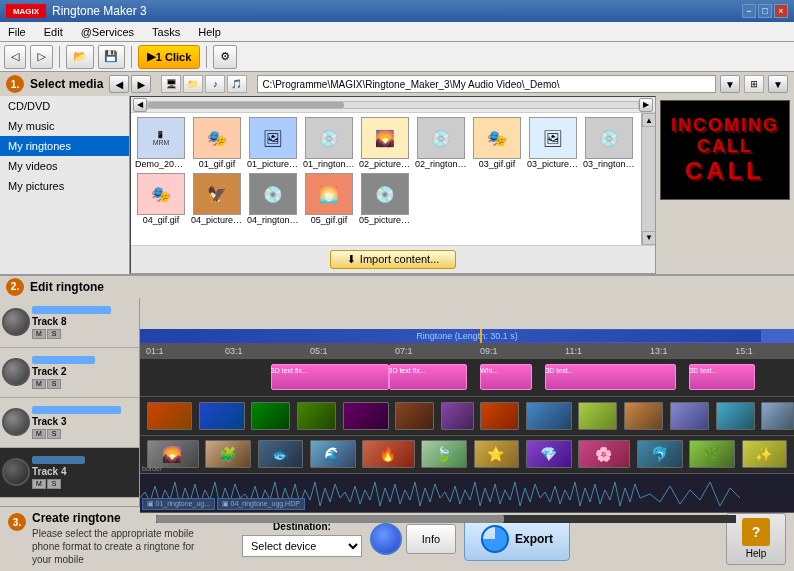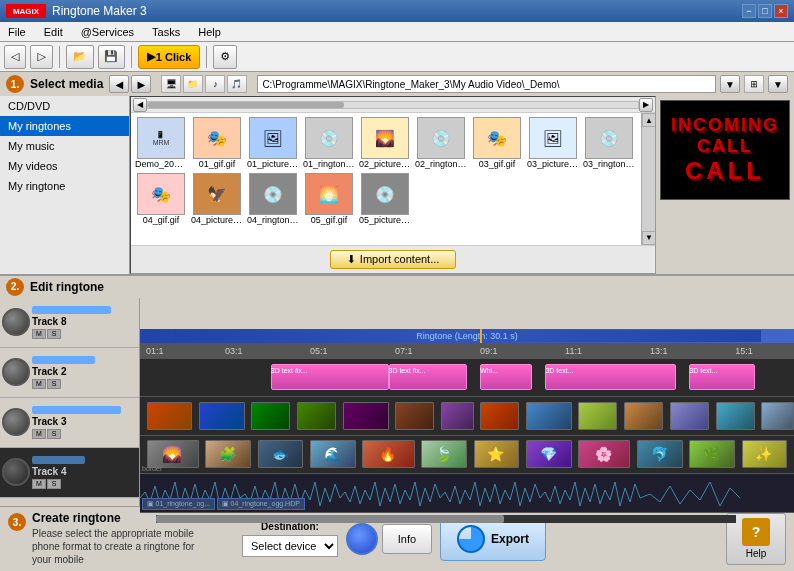--- a/index.html
+++ b/index.html
@@ -104,21 +104,21 @@
     
     #section3 { height: 70px; background: #d4d0c8; display: flex; align-items: center; padding: 4px 8px; gap: 10px; border-top: 1px solid #999; }
     #section3-number-area { display: flex; align-items: flex-start; gap: 6px; }
     #section3-number { width: 18px; height: 18px; background: #cc6600; color: white; border-radius: 50%; display: flex; align-items: center; justify-content: center; font-size: 10px; font-weight: bold; flex-shrink: 0; margin-top: 2px; }
     #section3-text { font-size: 11px; }
     #section3-title { font-size: 12px; font-weight: bold; margin-bottom: 2px; }
     #section3-desc { font-size: 10px; color: #333; max-width: 180px; line-height: 1.3; }
     #section3-controls { display: flex; align-items: center; gap: 8px; margin-left: 20px; }
     #dest-area { display: flex; flex-direction: column; gap: 3px; }
     #dest-label { font-size: 10px; font-weight: bold; text-align: center; }
-    #dest-select { height: 22px; width: 96px; border: 1px solid #999; background: white; font-size: 11px; padding: 2px 4px; }
+    #dest-select { height: 22px; width: 120px; border: 1px solid #999; background: white; font-size: 11px; padding: 2px 4px; }
     .info-btn { width: 50px; height: 30px; background: linear-gradient(to bottom, #fff, #ddd); border: 1px solid #999; border-radius: 3px; cursor: pointer; font-size: 11px; display: flex; align-items: center; justify-content: center; }
     .export-btn { height: 44px; padding: 4px 16px; background: linear-gradient(to bottom, #ddeeff, #aaccee); border: 1px solid #6699cc; border-radius: 4px; cursor: pointer; display: flex; align-items: center; gap: 6px; font-size: 12px; font-weight: bold; }
     .export-icon { width: 28px; height: 28px; background: conic-gradient(#3399ff 0deg 270deg, transparent 270deg); border-radius: 50%; border: 2px solid #0066cc; }
     #help-btn { width: 60px; height: 52px; background: linear-gradient(to bottom, #e8e8e8, #cccccc); border: 1px solid #999; border-radius: 3px; cursor: pointer; display: flex; flex-direction: column; align-items: center; justify-content: center; gap: 2px; margin-left: auto; }
     .help-icon { width: 28px; height: 28px; background: #cc8800; border-radius: 3px; display: flex; align-items: center; justify-content: center; color: white; font-size: 14px; font-weight: bold; }
 
     
     #section1-nav { display: flex; gap: 2px; align-items: center; }
     .nav-btn { width: 20px; height: 18px; background: linear-gradient(to bottom, #fff, #ccc); border: 1px solid #999; display: flex; align-items: center; justify-content: center; cursor: pointer; font-size: 10px; border-radius: 2px; }
     
@@ -204,24 +204,24 @@
         <div class="nav-btn">▼</div>
         <div class="browser-tb-btn">⊞</div>
         <div class="nav-btn">▼</div>
       </div>
     </div>
 
     <div id="section1-content">
 
       <div id="sidebar">
         <button class="sidebar-btn">CD/DVD</button>
+        <button class="sidebar-btn">My music</button>
         <button class="sidebar-btn active">My ringtones</button>
-        <button class="sidebar-btn">My music</button>
         <button class="sidebar-btn">My videos</button>
-        <button class="sidebar-btn">My ringtone</button>
+        <button class="sidebar-btn">My pictures</button>
       </div>
 
       <div id="file-browser">
 
         <div style="height:16px;background:#e8e8e8;border-bottom:1px solid #ccc;display:flex;align-items:center;padding:0 2px;">
           <div class="nav-btn" style="width:14px;height:14px;font-size:8px;">◀</div>
           <div style="flex:1;height:8px;background:#ddd;border:1px solid #bbb;position:relative;">
             <div style="position:absolute;left:0;width:40%;height:100%;background:#aaa;border-radius:2px;"></div>
           </div>
           <div class="nav-btn" style="width:14px;height:14px;font-size:8px;">▶</div>

